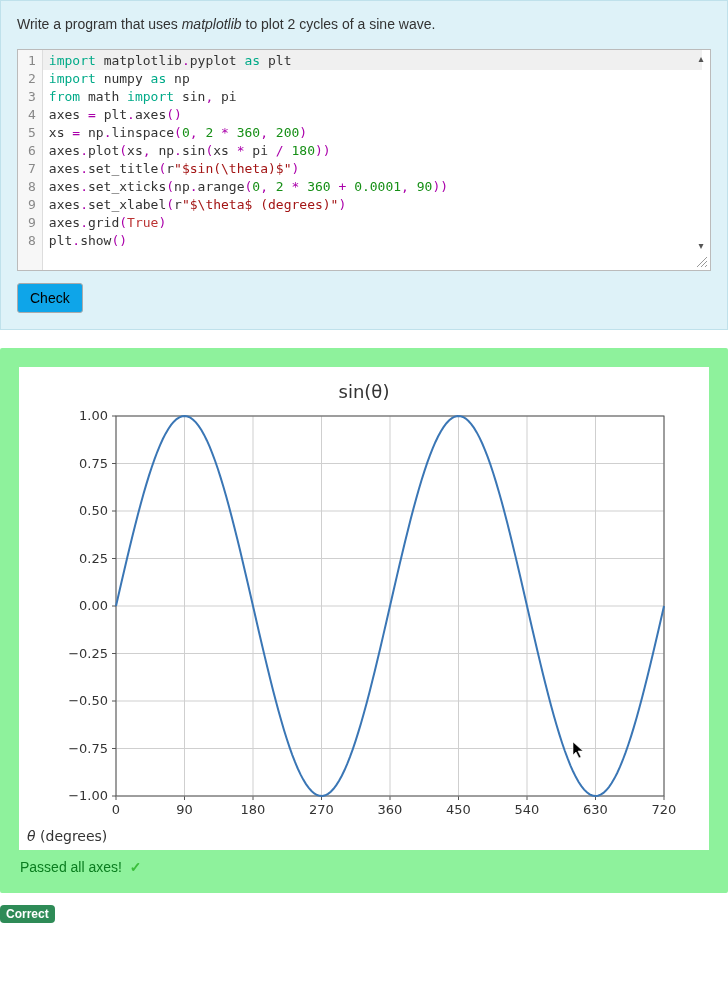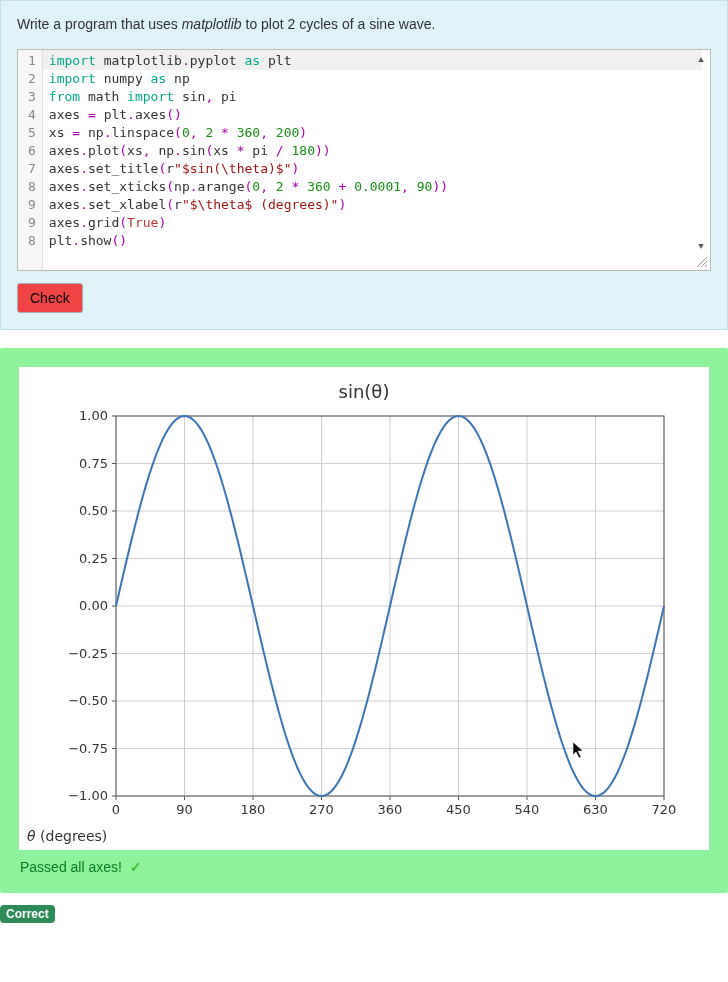--- a/index.html
+++ b/index.html
@@ -21,21 +21,21 @@
   .t-mod{color:#333}
   .t-op{color:#a0a}
   .t-str{color:#a31515}
   .t-num{color:#168f16}
   .t-bool{color:#b33}
   .scroll-up,.scroll-dn{position:absolute;right:3px;width:12px;height:12px;color:#555;font-size:10px;line-height:12px;text-align:center}
   .scroll-up{top:3px}
   .scroll-dn{bottom:18px}
   .resize{position:absolute;right:2px;bottom:2px;width:12px;height:12px}
   .resize svg{display:block}
-  .checkbtn{margin-top:12px;background:#ef4444;border:1px solid #aaa;border-radius:3px;padding:6px 12px;font-size:14px;cursor:pointer}
+  .checkbtn{margin-top:12px;background:#0ea5e9;border:1px solid #aaa;border-radius:3px;padding:6px 12px;font-size:14px;cursor:pointer}
   .result-outer{border:8px solid #8ef29c;border-radius:2px;margin:0 0 0 0;padding:0}
   .result-inner{background:#8ef29c;padding:10px 10px 8px 10px}
   .plot-frame{background:#fff;border:1px solid #8ef29c;padding:10px 8px 6px 8px}
   .passed{color:#0a7d1f;padding:8px 2px 2px 2px;font-size:14px}
   .tick{color:#3bbf3b;font-weight:bold;margin-left:4px}
   .grading{margin:12px 0 0 0}
   .correct-badge{display:inline-block;background:#2e8b57;color:#fff;font-size:12px;font-weight:bold;padding:2px 6px;border-radius:4px}
   .marks{color:#7a6a33;font-size:14px;margin-top:4px}
   
   .chart-title{font-family:'DejaVu Sans',Arial,sans-serif;font-size:18px;text-align:center;margin:4px 0 4px 0;color:#333}

